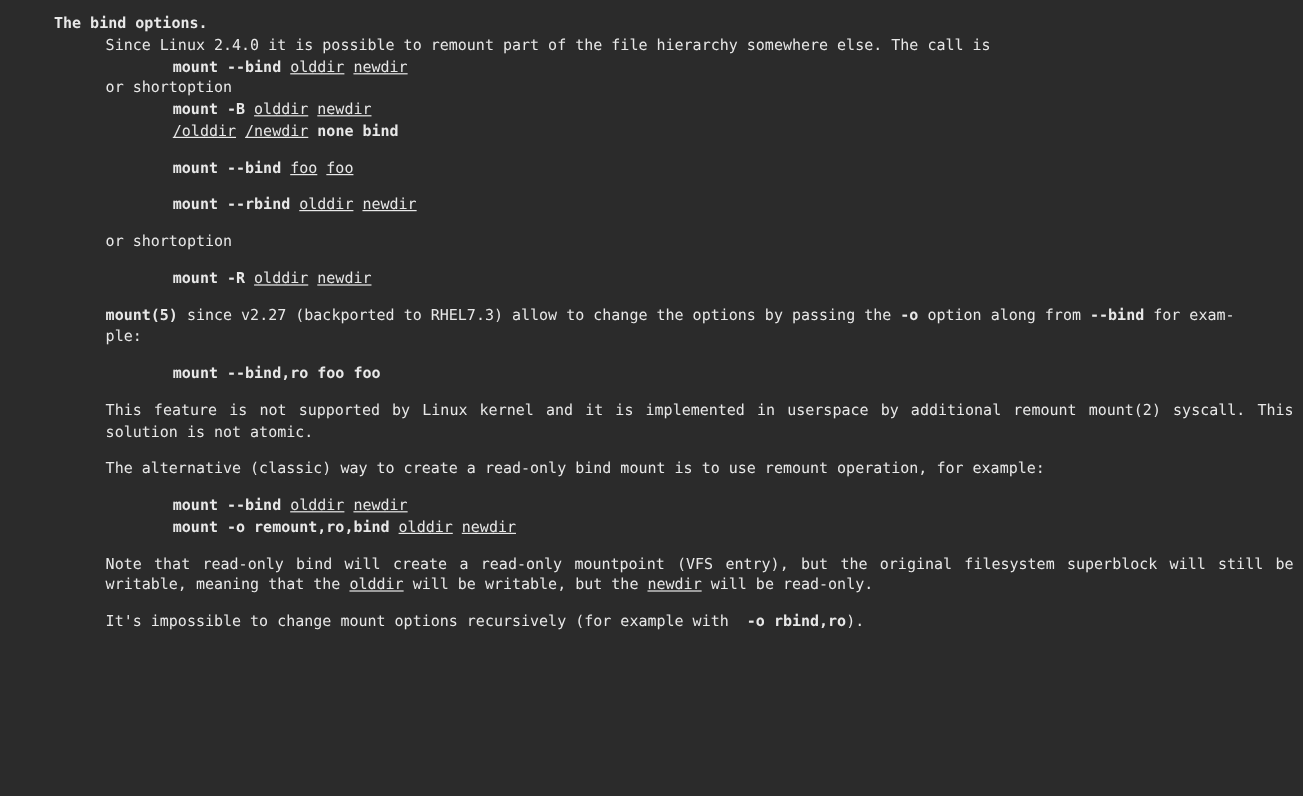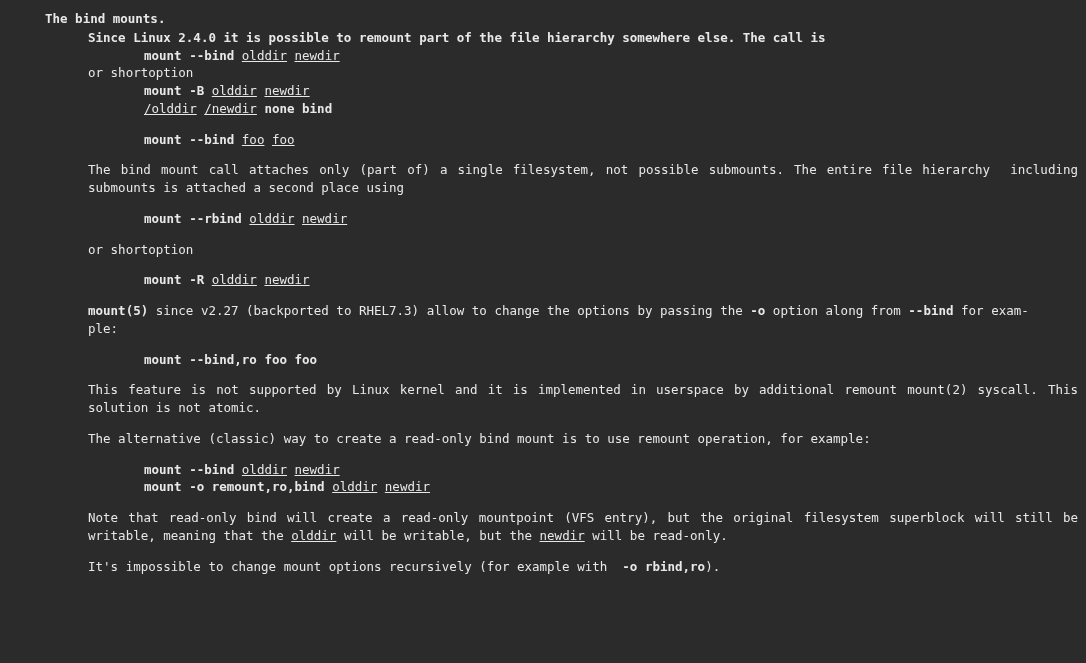--- a/index.html
+++ b/index.html
@@ -58,39 +58,38 @@
   .sub-line {
     margin-left: 88px;
     white-space: pre-wrap;
   }
 </style>
 </head>
 <body>
 
 <div class="page">
 
-  <div class="heading">The bind mounts.</div>
+  <div class="heading">The bind options.</div>
 
   <div class="body-block">
 
-    <div class="sub-line" style="margin-left:0;font-weight:bold;">Since Linux 2.4.0 it is possible to remount part of the file hierarchy somewhere else. The call is</div>
+    <div class="sub-line" style="margin-left:0;">Since Linux 2.4.0 it is possible to remount part of the file hierarchy somewhere else. The call is</div>
 
     <div class="cmd"><b class="b">mount --bind </b><u class="u">olddir</u><span> </span><u class="u">newdir</u></div>
 
     <div class="sub-line" style="margin-left:0;">or shortoption</div>
 
     <div class="cmd"><b class="b">mount -B </b><u class="u">olddir</u><span> </span><u class="u">newdir</u></div>
 
 
     <div class="cmd"><u class="u">/olddir</u><span> </span><u class="u">/newdir</u><b class="b"> none bind</b></div>
 
 
     <div class="cmd spaced"><b class="b">mount --bind </b><u class="u">foo</u><span> </span><u class="u">foo</u></div>
 
-    <p class="para spaced">The bind mount call attaches only (part of) a single filesystem, not possible submounts. The entire file hierarchy  including submounts is attached a second place using</p>
 
     <div class="cmd spaced"><b class="b">mount --rbind </b><u class="u">olddir</u><span> </span><u class="u">newdir</u></div>
 
     <p class="para spaced">or shortoption</p>
 
     <div class="cmd spaced"><b class="b">mount -R </b><u class="u">olddir</u><span> </span><u class="u">newdir</u></div>
 
 
     <p class="para spaced"><b class="b">mount(5)</b><span> since v2.27 (backported to RHEL7.3) allow to change the options by passing the </span><b class="b">-o</b><span> option along from </span><b class="b">--bind</b><span> for exam-</span></p>
     <p class="para tight">ple:</p>

